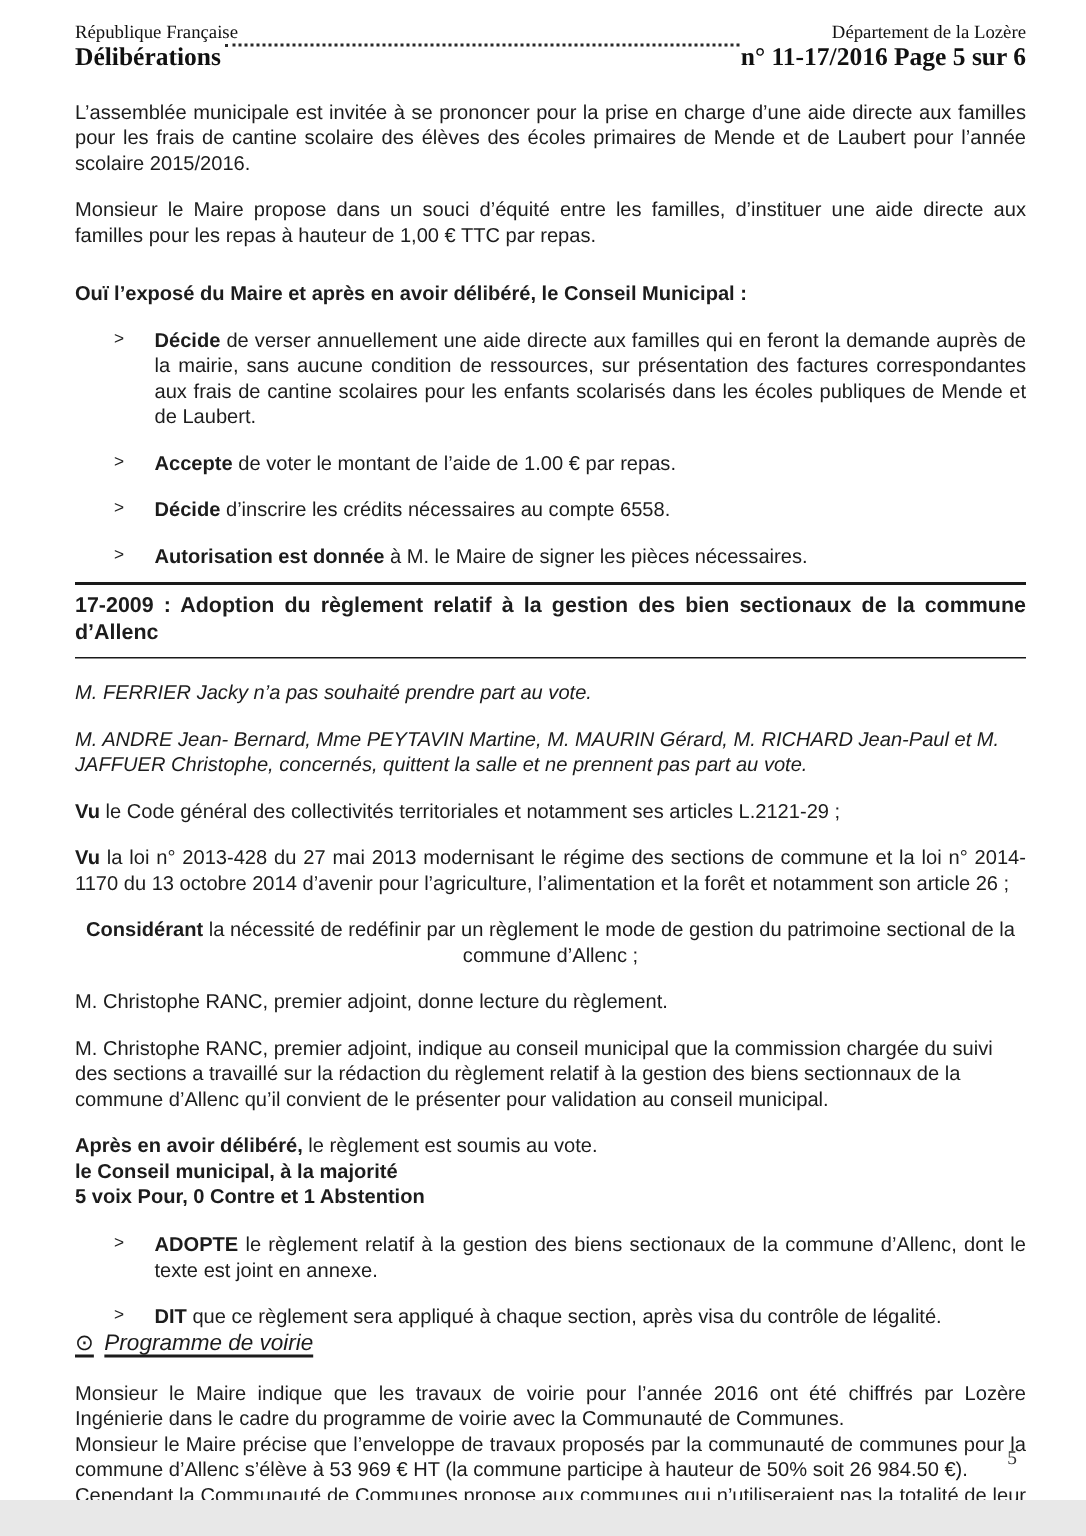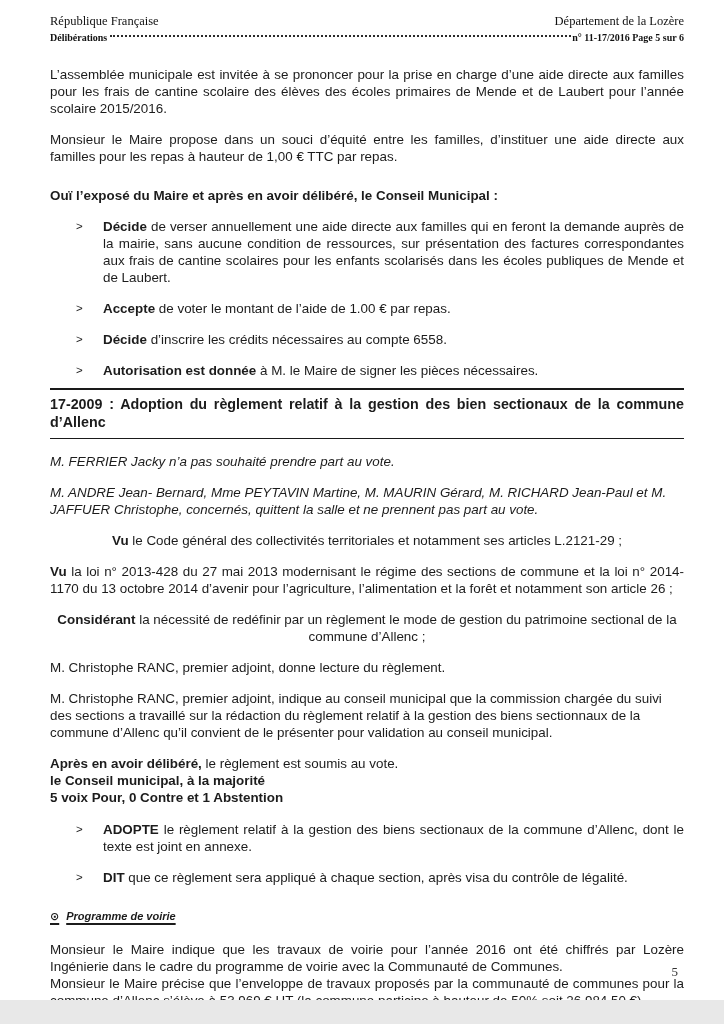--- a/index.html
+++ b/index.html
@@ -12,21 +12,21 @@
     padding:14px 40px 0 50px;
     font-family:"Liberation Sans","DejaVu Sans",sans-serif;
     font-size:13.4px;
     line-height:17px;
     color:#1c1c1c;
     overflow:hidden;
   }
   
   .doc-header { font-family:"Liberation Serif","DejaVu Serif",serif; color:#111; }
   .hrow1 { display:flex; justify-content:space-between; font-size:12.5px; line-height:15px; }
-  .hrow2 { display:flex; align-items:center; font-size:10px; font-weight:bold; line-height:17px; }
+  .hrow2 { display:flex; align-items:flex-start; font-size:17px; font-weight:bold; line-height:17px; }
   .leader { flex:1; border-bottom:2px dotted #2a2a2a; margin:0 1px 3px 3px; }
   
   .p { margin:14px 0 0 0; text-align:justify; }
   .heading-oui { font-weight:bold; margin-top:22px; text-align:left; }
   .bullet { display:flex; margin-top:14px; padding-left:26px; }
   .bullet .marker { flex:none; width:27px; font-size:11.5px; color:#222; }
   .bullet .btext { flex:1; text-align:justify; }
   .lead-bold { font-weight:bold; }
   
   .section-title-block {
@@ -34,21 +34,21 @@
     border-top:2px solid #1a1a1a;
     border-bottom:1.5px solid #1a1a1a;
     padding:5px 0 7px 0;
   }
   .section-title { font-weight:bold; font-size:14.3px; line-height:18px; text-align:justify; }
   .italic-p { font-style:italic; margin-top:14px; text-align:left; }
   .vote-block { margin-top:14px; }
   .vote-line { line-height:17px; }
   .bold { font-weight:bold; }
   
-  .sub-heading { margin-top:21px; font-size:11px; line-height:19px; font-weight:bold; }
+  .sub-heading { font-size:15px; line-height:19px; font-weight:normal; }
   .sub-heading .underlined { text-decoration:underline; text-decoration-thickness:1.5px; text-underline-offset:3px; }
   .sub-heading .glyph { font-style:normal; margin-right:7px; }
   .sub-heading .stitle { font-style:italic; }
   .voirie-para { margin-top:15px; }
   .voirie-para div { text-align:justify; }
   
   .page-num {
     position:absolute; right:46px; bottom:20px;
     font-family:"Liberation Serif","DejaVu Serif",serif;
     font-size:13px; color:#333;
@@ -93,21 +93,21 @@
     <span class="btext"><span class="lead-bold">Autorisation est donnée</span><span> à M. le Maire de signer les pièces nécessaires.</span></span>
   </div>
 
   <div class="section-title-block">
     <div class="section-title">17-2009 : Adoption du règlement relatif à la gestion des bien sectionaux de la commune d’Allenc</div>
   </div>
 
   <div class="italic-p">M. FERRIER Jacky n’a pas souhaité prendre part au vote.</div>
   <div class="italic-p">M. ANDRE Jean- Bernard, Mme PEYTAVIN Martine, M. MAURIN Gérard, M. RICHARD Jean-Paul et M. JAFFUER Christophe, concernés, quittent la salle et ne prennent pas part au vote.</div>
 
-  <div class="p" style="text-align:center"><span class="lead-bold">Vu</span><span> le Code général des collectivités territoriales et notamment ses articles L.2121-29 ;</span></div>
+  <div class="p" style="text-align:left"><span class="lead-bold">Vu</span><span> le Code général des collectivités territoriales et notamment ses articles L.2121-29 ;</span></div>
   <div class="p"><span class="lead-bold">Vu</span><span> la loi n° 2013-428 du 27 mai 2013 modernisant le régime des sections de commune et la loi n° 2014-1170 du 13 octobre 2014 d’avenir pour l’agriculture, l’alimentation et la forêt et notamment son article 26 ;</span></div>
   <div class="p" style="text-align:center"><span class="lead-bold">Considérant</span><span> la nécessité de redéfinir par un règlement le mode de gestion du patrimoine sectional de la commune d’Allenc ;</span></div>
 
   <div class="p">M. Christophe RANC, premier adjoint, donne lecture du règlement.</div>
   <div class="p" style="text-align:left">M. Christophe RANC, premier adjoint, indique au conseil municipal que la commission chargée du suivi des sections a travaillé sur la rédaction du règlement relatif à la gestion des biens sectionnaux de la commune d’Allenc qu’il convient de le présenter pour validation au conseil municipal.</div>
 
   <div class="vote-block">
     <div class="vote-line"><span class="bold">Après en avoir délibéré,</span><span> le règlement est soumis au vote.</span></div>
     <div class="vote-line bold">le Conseil municipal, à la majorité</div>
     <div class="vote-line bold">5 voix Pour, 0 Contre et 1 Abstention</div>

